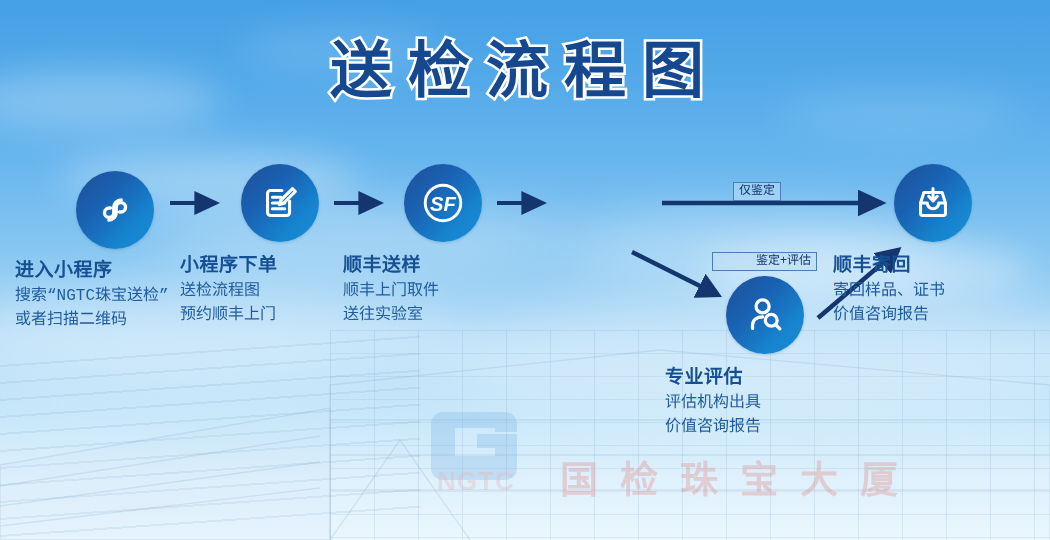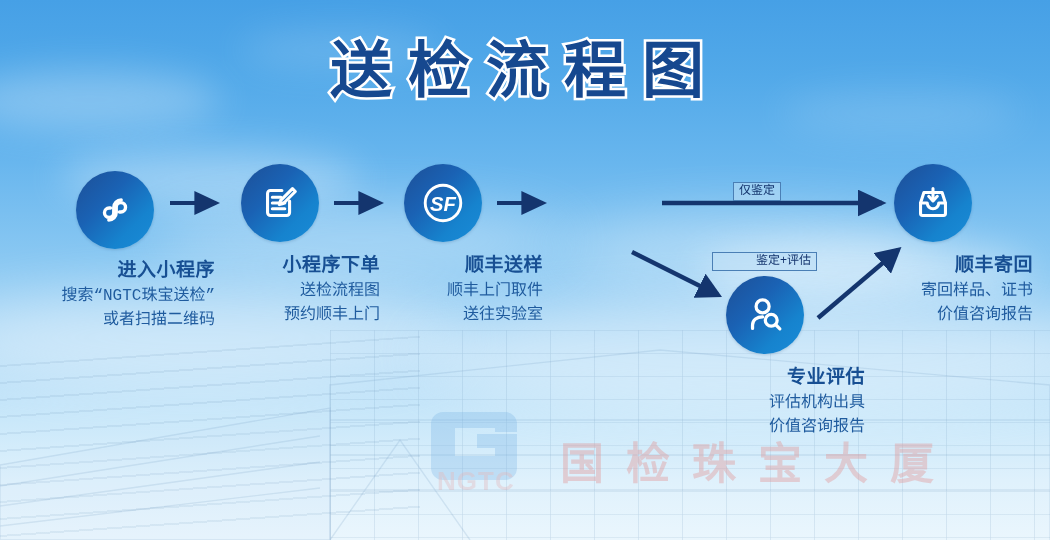--- a/index.html
+++ b/index.html
@@ -43,42 +43,42 @@
   }
   #gridlines2 {
     position:absolute; left:0px; bottom:0; width:420px; height:175px;
     opacity:.26; pointer-events:none;
     background-image:
       repeating-linear-gradient(to bottom, rgba(120,158,192,.6) 0 2px, transparent 2px 17px);
     transform:skewY(-4deg); transform-origin:left bottom;
   }
 
   #wm-text {
-    position:absolute; left:560px; bottom:48px;
-    font-size:44px; font-weight:bold; letter-spacing:22px;
+    position:absolute; left:560px; bottom:36px;
+    font-size:38px; font-weight:bold; letter-spacing:22px;
     color:rgba(226,150,150,.40);
     white-space:nowrap; pointer-events:none;
   }
   #wm-logo {
     position:absolute; left:425px; bottom:40px; width:135px; height:100px;
     pointer-events:none; opacity:.55;
   }
 
   
   #title {
     position:absolute; left:0; top:40px; width:1050px; text-align:center;
     font-size:62px; font-weight:bold; letter-spacing:16px; line-height:1;
     color:#16488f;
     -webkit-text-stroke:5px #ffffff;
     paint-order:stroke fill;
     white-space:nowrap;
   }
 
   
-  .node { position:absolute; width:200px; text-align:right; }
+  .node { position:absolute; width:200px; text-align:left; }
   .circle {
     width:78px; height:78px; border-radius:50%; margin:0 auto;
     background:linear-gradient(135deg,#1d4f97 0%,#1a62b4 38%,#1683ce 72%,#1a8cd8 100%);
     display:flex; align-items:center; justify-content:center;
     box-shadow:0 1px 3px rgba(10,50,95,.18);
   }
   .circle svg { display:block; }
   .n-title {
     margin-top:12px; font-size:19px; font-weight:bold; color:#174f93;
     letter-spacing:.5px; line-height:1.15; white-space:nowrap;

